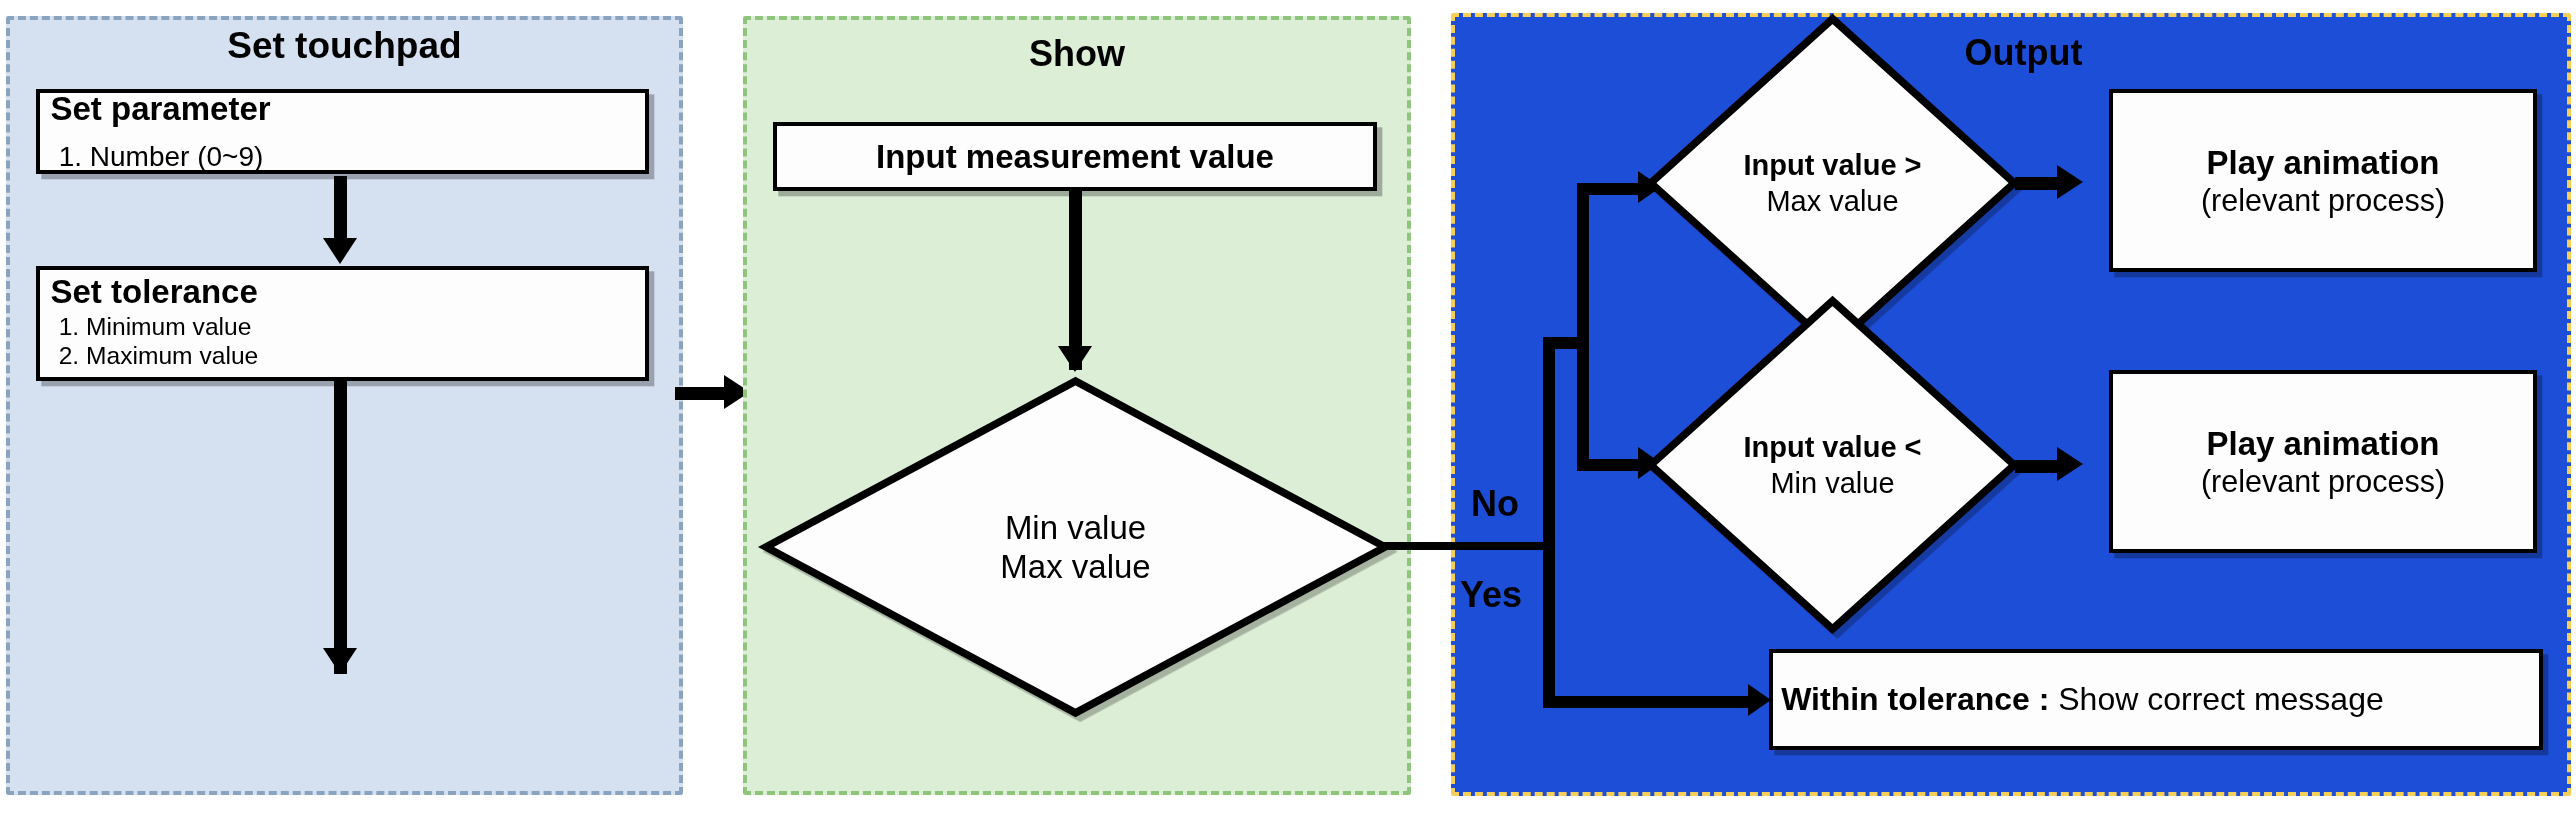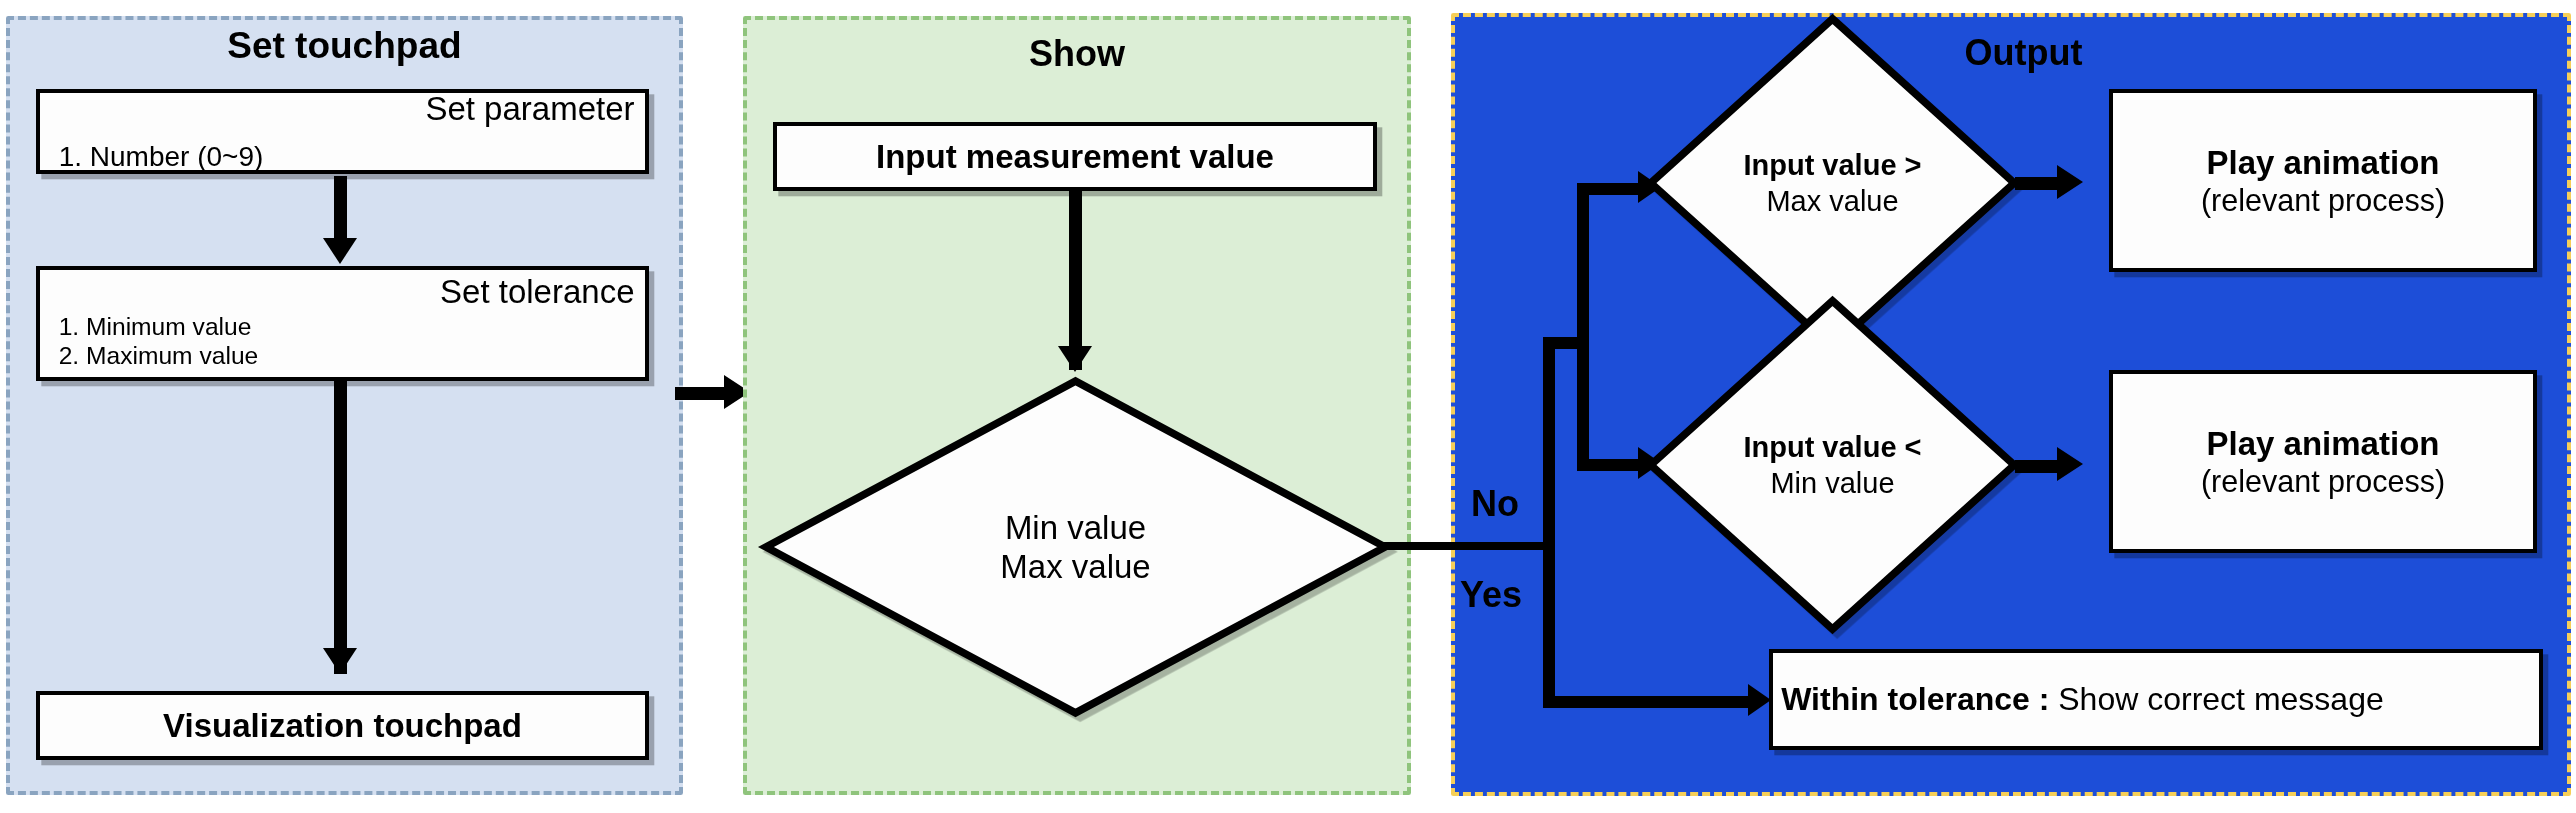--- a/index.html
+++ b/index.html
@@ -19,21 +19,21 @@
   #panel-input{left:743px;top:16.4px;width:668px;height:779px;
       background:#dceed6;border:4.1px dashed #8fc47c;border-radius:2.3px;}
   #panel-output{left:1451px;top:13px;width:1120px;height:783px;
       background:#1d4ed8;border:4.1px dashed #f6cf58;border-radius:2.3px;}
 
   
   .fbox{position:absolute;box-sizing:border-box;background:#fdfdfd;
         border:4.1px solid #000;box-shadow:5.3px 5.3px 0 rgba(0,0,0,.28);
         display:flex;flex-direction:column;justify-content:center;
         color:#000;}
-  .fbox .hd{font-weight:normal;text-align:right;}
+  .fbox .hd{font-weight:bold;text-align:left;}
   .fbox .ln{text-align:left;font-weight:normal;}
   .fbox .ctr{text-align:center;font-weight:bold;}
 
   
   .diamond{position:absolute;}
   .diamond svg{position:absolute;left:0;top:0;overflow:visible;}
   .diamond .dlabel{position:absolute;left:0;top:0;width:100%;height:100%;
         display:flex;flex-direction:column;align-items:center;
         justify-content:center;text-align:center;color:#000;
         pointer-events:none;}
@@ -66,23 +66,20 @@
 
   <div class="fbox" style="left:36px;top:266px;width:613px;height:115px;padding:3.5px 10.5px 5.9px;">
     <div class="hd" style="font-size:33px;line-height:36px;margin-bottom:2.3px;">Set tolerance</div>
     <div class="ln" style="font-size:24.6px;line-height:29px;padding-left:8.2px;">1. Minimum  value</div>
     <div class="ln" style="font-size:24.6px;line-height:29px;padding-left:8.2px;">2. Maximum  value</div>
   </div>
 
   <div class="vline" style="left:334px;top:381px;width:13px;height:293px;"></div>
   <div class="arrow-d" style="left:323px;top:648px;"></div>
 
-  <div class="fbox" style="left:36px;top:691px;width:613px;height:69px;justify-content:center;">
-    <div class="ctr" style="font-size:33px;line-height:35px;">Visualization touchpad</div>
-  </div>
 
   <div class="hline" style="left:675px;top:387px;width:54px;height:13px;"></div>
   <div class="arrow-r" style="left:724px;top:375px;"></div>
 
   <div class="panel" id="panel-input">
     <div class="panel-title" style="top:13px;font-size:36px;">Show</div>
   </div>
 
   <div class="fbox" style="left:773px;top:122px;width:604px;height:69px;justify-content:center;">
     <div class="ctr" style="font-size:33px;line-height:35px;">Input measurement value</div>

